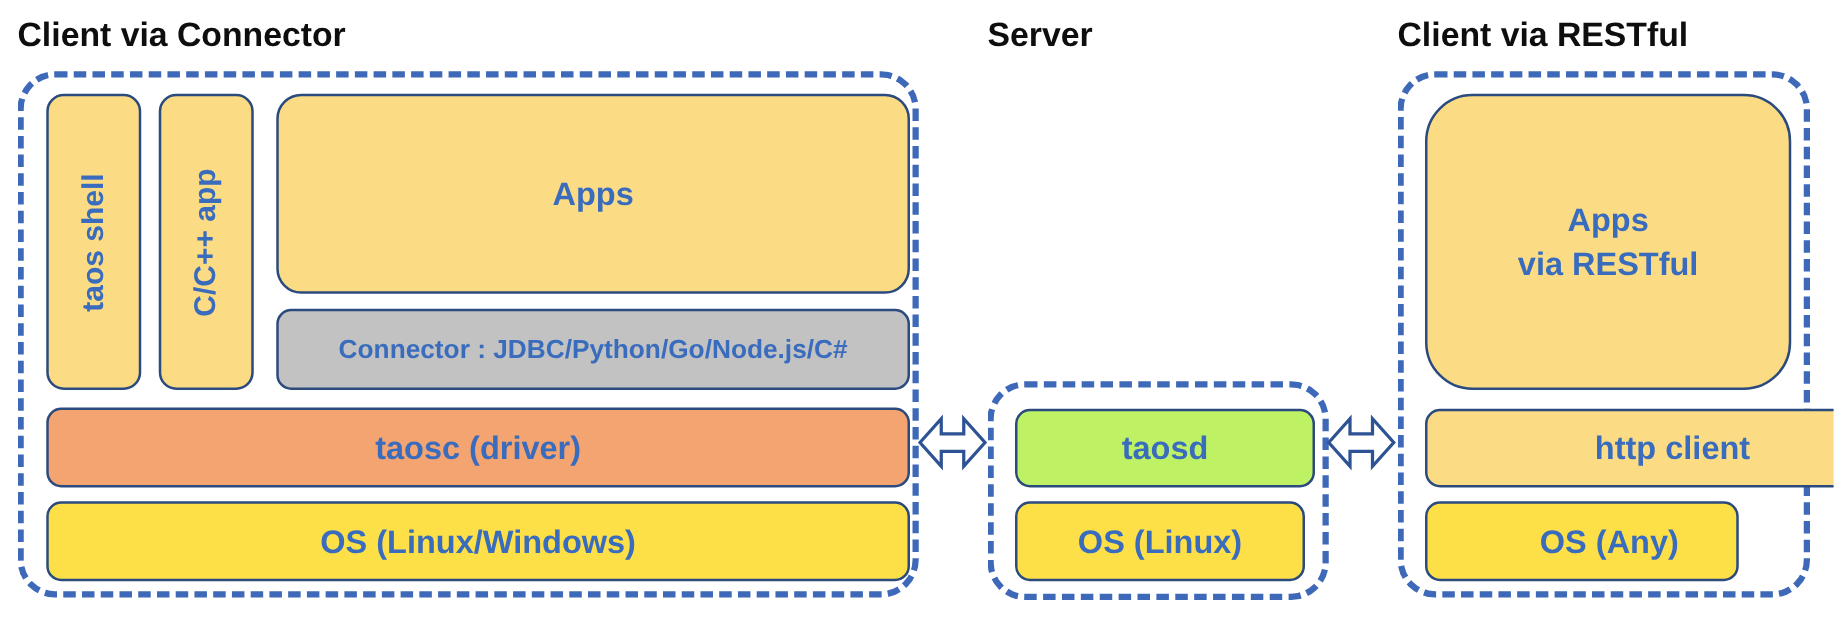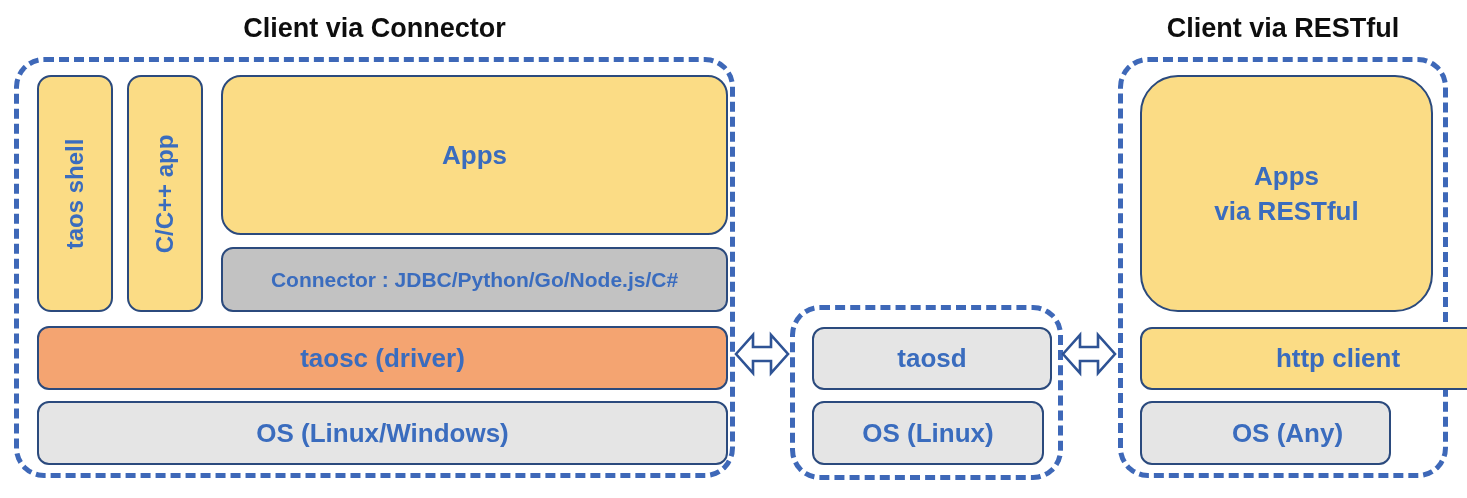--- a/index.html
+++ b/index.html
@@ -12,21 +12,20 @@
     position: relative;
     width: 1467px;
     height: 498px;
     background: #ffffff;
     overflow: hidden;
   }
   .group-title {
     position: absolute;
     top: 12px;
     height: 32px;
-    text-align: center;
     font-size: 27px;
     font-weight: 700;
     color: #0e0e0e;
     letter-spacing: 0px;
     line-height: 32px;
   }
   .group {
     position: absolute;
     border: 5px dashed #3e68b8;
     border-radius: 30px;
@@ -40,22 +39,22 @@
     display: flex;
     align-items: center;
     justify-content: center;
     text-align: center;
     font-weight: 700;
     color: #3a6cbe;
     font-size: 26px;
   }
   .yellow { background: #fbdc85; }
   .orange { background: #f4a471; }
-  .blue   { background: #e5e5e5; }
-  .green  { background: #e5e5e5; text-align: center; }
+  .blue   { background: #fde047; }
+  .green  { background: #bef264; text-align: center; }
   .gray   { background: #c2c2c2; }
 
   .r12 { border-radius: 12px; }
   .r14 { border-radius: 14px; }
   .r20 { border-radius: 20px; }
   .r38 { border-radius: 38px; }
 
   .vbox span {
     transform: rotate(-90deg);
     white-space: nowrap;
@@ -69,20 +68,21 @@
     width: 56px;
     height: 46px;
   }
 </style>
 </head>
 <body>
 
 <div class="canvas">
 
   <div class="group-title" style="left:14px; width:721px;">Client via Connector</div>
+  <div class="group-title" style="left:790px; width:273px;">Server</div>
   <div class="group-title" style="left:1118px; width:330px;">Client via RESTful</div>
 
   <div class="group" style="left:14px; top:57px; width:721px; height:421px;">
 
     <div class="box yellow vbox r14" style="left:18px; top:13px; width:76px; height:237px;">
       <span>taos shell</span>
     </div>
 
     <div class="box yellow vbox r14" style="left:108px; top:13px; width:76px; height:237px;">
       <span>C/C++ app</span>

